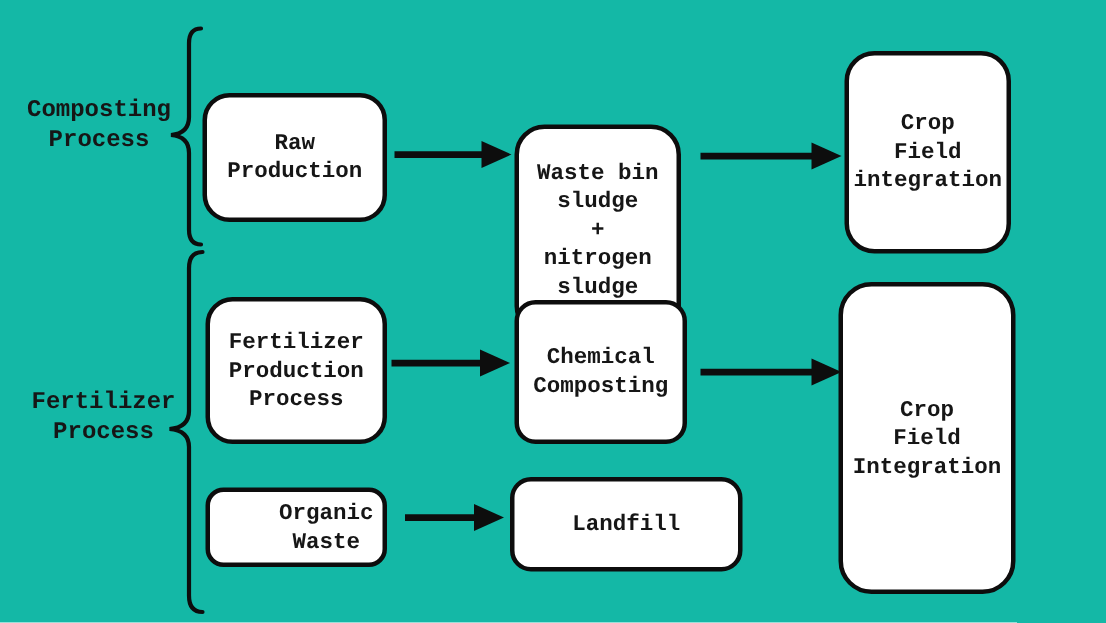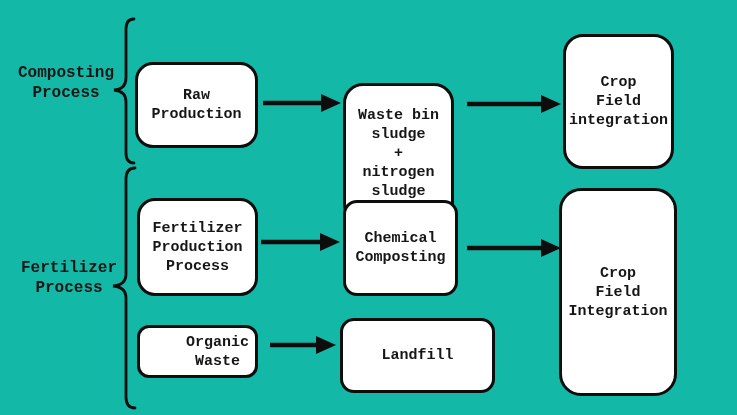--- a/index.html
+++ b/index.html
@@ -127,17 +127,17 @@
     <div>Crop</div>
     <div>Field</div>
     <div>Integration</div>
   </div>
 
   <div class="box" style="left:137px; top:325px; width:121px; height:53px; border-radius:12px;padding-left:40px;">
     <div>Organic</div>
     <div>Waste</div>
   </div>
 
-  <div class="box" style="left:340px; top:318px; width:155px; height:75px; border-radius:14px;text-align:right;">
+  <div class="box" style="left:340px; top:318px; width:155px; height:63px; border-radius:14px;text-align:right;">
     <div>Landfill</div>
   </div>
 
 </div>
 
 </body></html>

